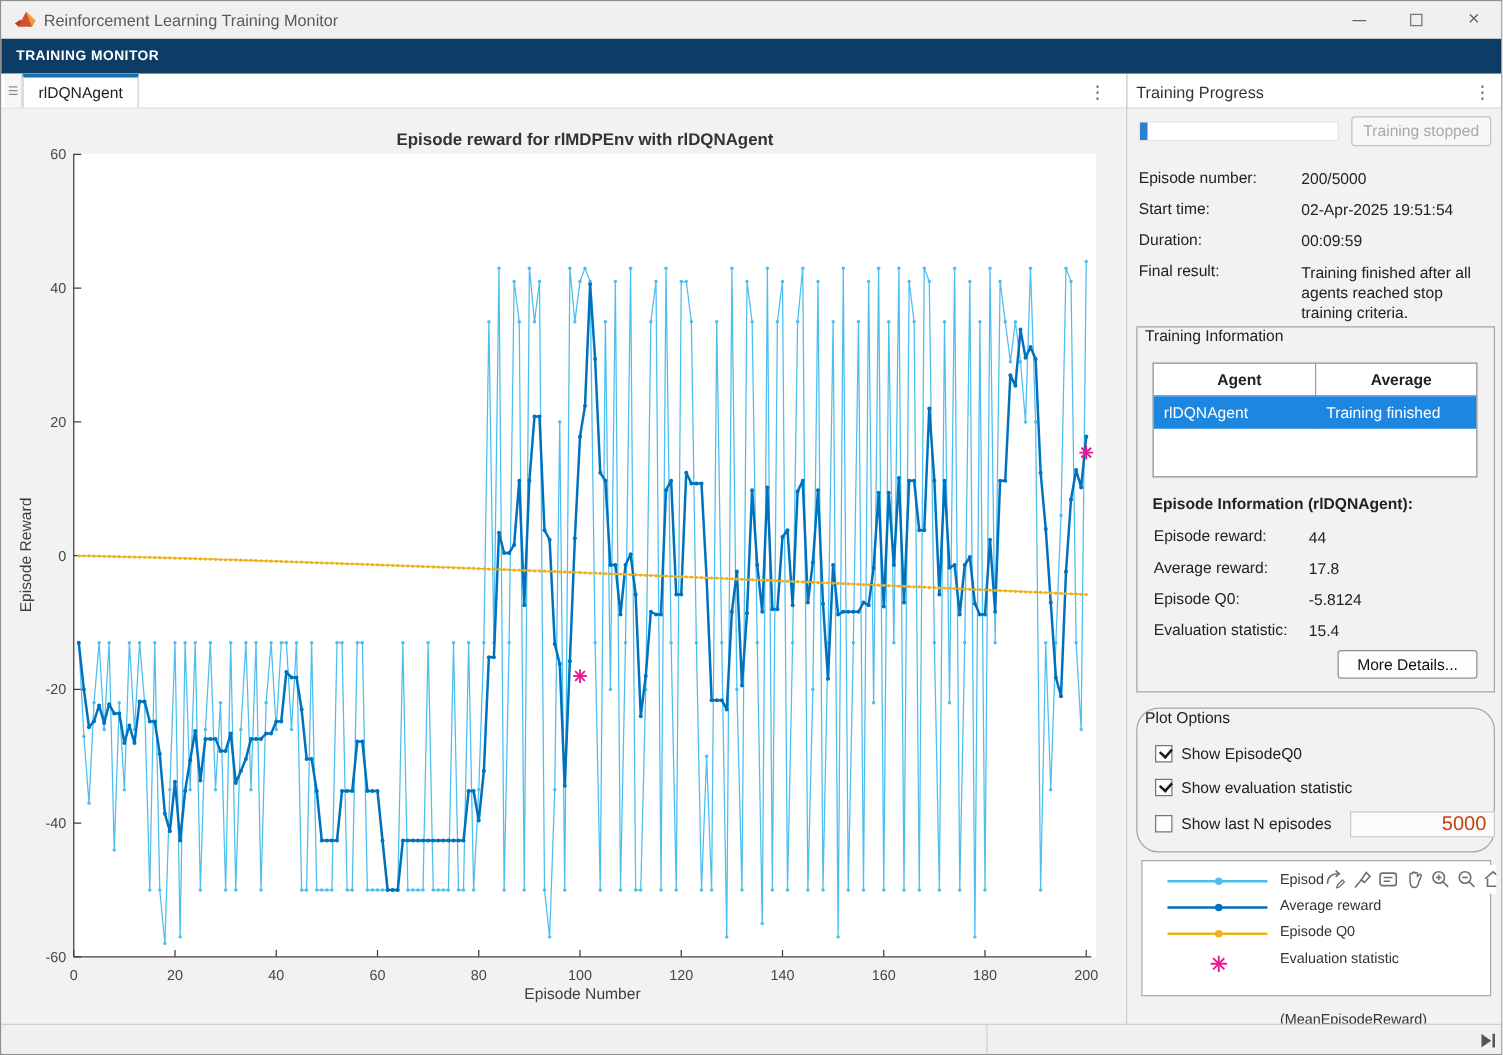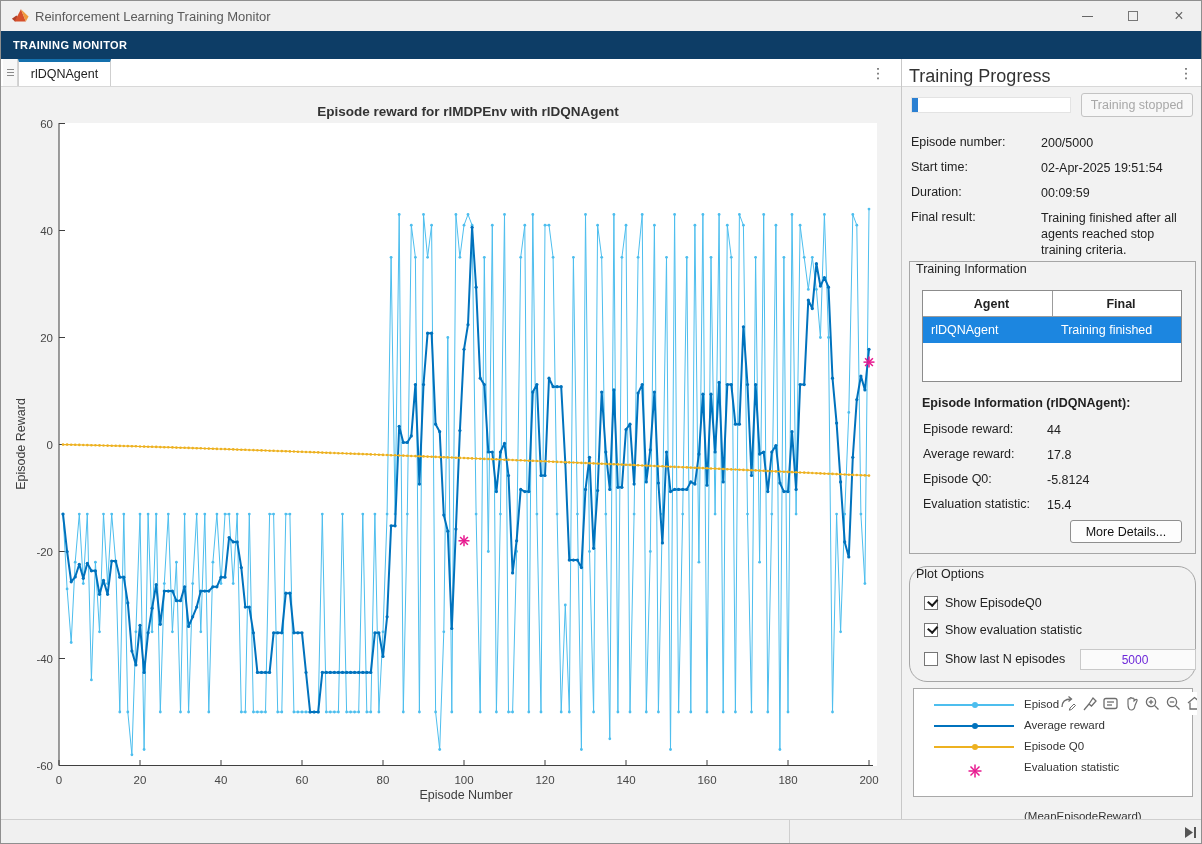--- a/index.html
+++ b/index.html
@@ -21,21 +21,21 @@
   .ribbon .rlabel { position:absolute; left:12px; top:8px; color:#fff; font-size:11px; font-weight:bold; letter-spacing:.4px; }
 
   
   .striprow { position:absolute; left:0; top:58px; width:100%; height:28px; background:#fff; border-bottom:1px solid #d8d8d8; }
   .tabhandle { position:absolute; left:2px; top:0; width:15px; height:27px; background:#f7f7f7; border-right:1px solid #d4d4d4; display:flex; flex-direction:column; justify-content:center; gap:2px; align-items:center; }
   .tabhandle i { display:block; width:7px; border-top:1px solid #8a8a8a; }
   .doctab { position:absolute; left:17px; top:0; width:93px; height:27px; background:#fff; border-top:3px solid #1470ad; border-left:1px solid #cfcfcf; border-right:1px solid #cfcfcf; display:flex; align-items:center; justify-content:center; font-size:12.5px; color:#222; }
   .overflow-dots { position:absolute; top:0; width:18px; height:27px; color:#555; font-size:14px; display:flex; align-items:center; justify-content:center; }
   .overflow-dots.left { left:868px; }
   .overflow-dots.right { left:1176px; }
-  .panel-title { position:absolute; left:908px; top:7px; font-size:18px; color:#333; }
+  .panel-title { position:absolute; left:908px; top:7px; font-size:13px; color:#333; }
 
   
   .vdivider { position:absolute; left:900px; top:58px; width:1px; height:760px; background:#c8c8c8; }
   .figure { position:absolute; left:0; top:86px; width:900px; height:732px; background:#f2f2f2; }
   svg text { font-family:"Liberation Sans", sans-serif; }
 
   
   .rpanel { position:absolute; left:901px; top:86px; width:301px; height:732px; background:#f2f2f2; font-size:12.5px; color:#222; }
   .progress-track { position:absolute; left:9px; top:10px; width:160px; height:16px; background:#fff; border:1px solid #e3e3e3; }
   .progress-fill { height:100%; background:#2b80d2; }
@@ -52,21 +52,21 @@
   .ti-row { display:flex; height:26px; line-height:26px; }
   .ti-row .c1 { width:130px; padding-left:8px; border-right:1px solid #9c9c9c; }
   .ti-row .c2 { flex:1; padding-left:8px; }
   .ti-head { font-weight:bold; border-bottom:1px solid #9c9c9c;text-align:center; }
   .ti-sel { background:#1c86e0; color:#fff; }
   .ti-sel .c1 { border-right-color:#1c86e0; }
 
   .cbrow { position:absolute; left:14px; display:flex; align-items:center; gap:7px; }
   .cb { width:14px; height:14px; background:#fff; border:1px solid #767676; position:relative; flex:none; }
   .cb.checked:after { content:""; position:absolute; left:2.5px; top:1px; width:7px; height:4.5px; border-left:2px solid #1a1a1a; border-bottom:2px solid #1a1a1a; transform:rotate(-48deg); }
-  .nein { position:absolute; left:156px; top:-3px; width:116px; height:21px; background:#fbfbfb; border:1px solid #c9c9c9; color:#6d28d9; font-size:12px; text-align:center; padding-right:6px; font-family:"Liberation Sans",sans-serif; }
+  .nein { position:absolute; left:156px; top:-3px; width:116px; height:21px; background:#fbfbfb; border:1px solid #c9c9c9; color:#c2410c; font-size:16px; text-align:right; padding-right:6px; font-family:"Liberation Sans",sans-serif; }
 
   .legendbox { position:absolute; left:11px; top:601px; width:280px; height:109px; background:#fff; border:1px solid #a9a9a9; }
   .lg-row { position:absolute; left:0; width:100%; height:16px; }
   .lg-sample { position:absolute; left:20px; top:7px; width:80px; height:2px; }
   .lg-dot { position:absolute; left:58px; top:5px; width:6px; height:6px; border-radius:50%; }
   .lg-label { position:absolute; left:110px; top:1px; font-size:11.5px; color:#333; white-space:nowrap; }
   .lg-label2 { position:absolute; left:110px; top:14px; font-size:11.5px; color:#333; white-space:nowrap;margin-top:36px; }
 
   .axtoolbar { position:absolute; left:157px; top:605px; width:138px; height:23px; background:#fff; overflow:hidden; display:flex; align-items:center; gap:2px; }
   .axtoolbar .tbtn { width:19px; height:20px; flex:none; display:flex; align-items:center; justify-content:center; }
@@ -804,21 +804,21 @@
     <div class="frow" style="top:123px">
       <span class="lab">Final result:</span>
       <span class="val">Training finished after all agents reached stop training criteria.</span>
     </div>
 
     <div class="groupbox" style="left:7px; top:174px; width:287px; height:293px;">
       <span class="gb-title">Training Information</span>
       <div class="ti-table">
         <div class="ti-row ti-head">
           <span class="c1">Agent</span>
-          <span class="c2">Final</span>
+          <span class="c2">Average</span>
         </div>
         <div class="ti-row ti-sel">
           <span class="c1">rlDQNAgent</span>
           <span class="c2">Training finished</span>
         </div>
       </div>
       <div style="position:absolute; left:12px; top:134px; font-weight:bold;">Episode Information (rlDQNAgent):</div>
       <div class="frow" style="left:13px; top:160px;">
         <span class="lab">Episode reward:</span>
         <span class="val" style="left:124px">44</span>

